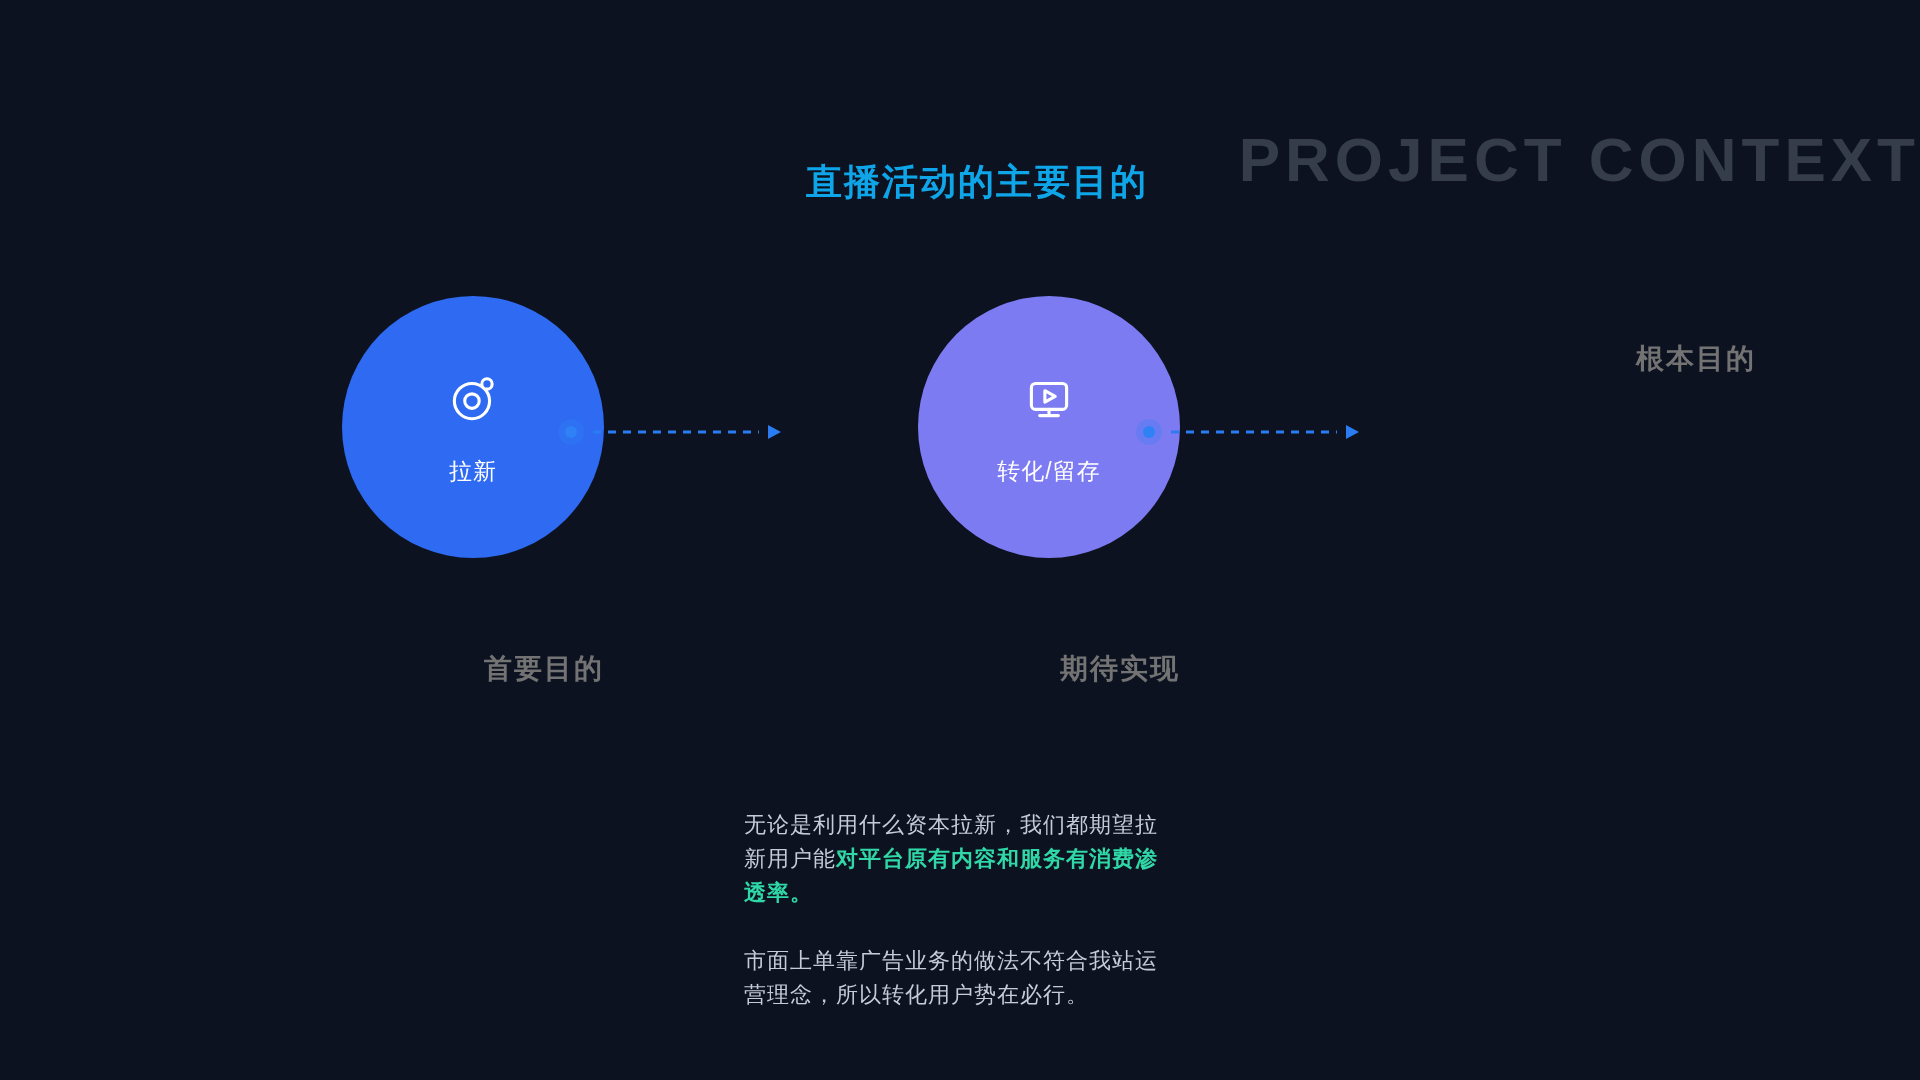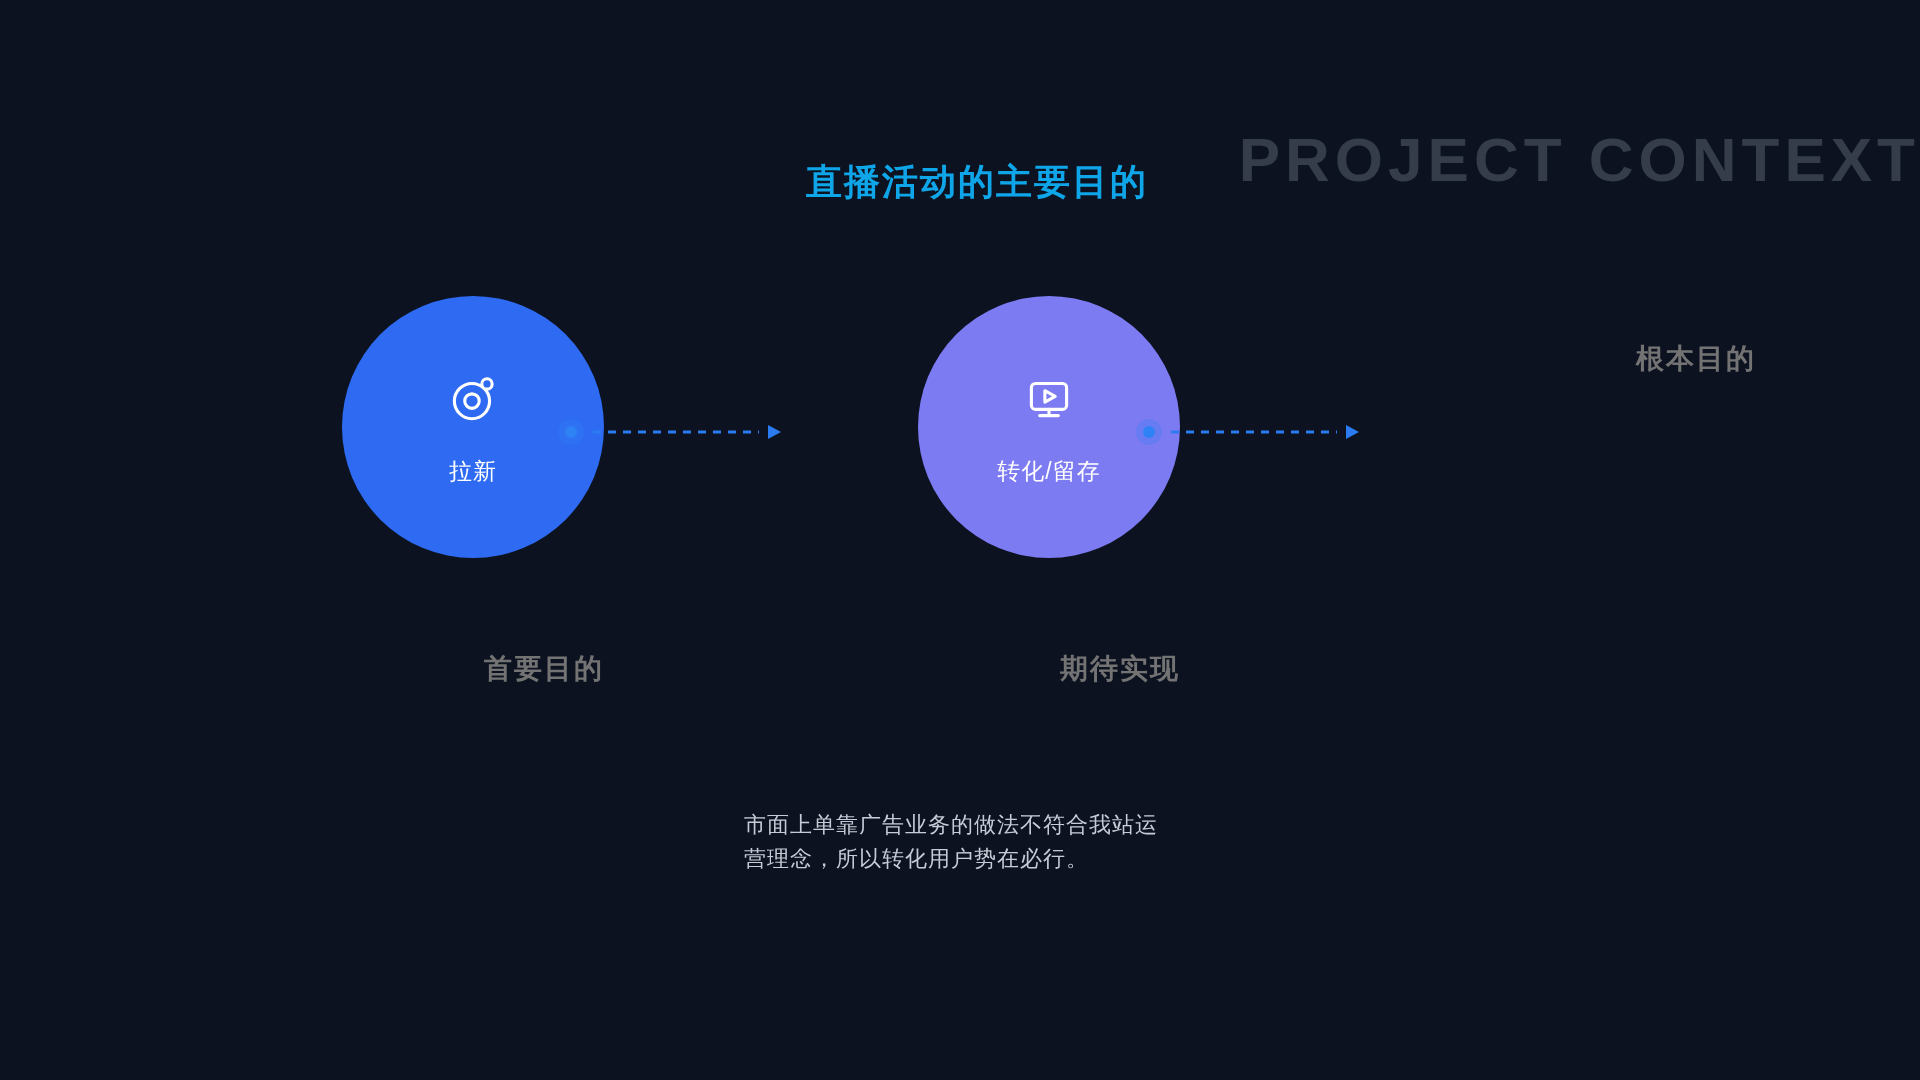--- a/index.html
+++ b/index.html
@@ -124,20 +124,21 @@
             <rect x="11" y="13" width="34" height="25" rx="4"></rect>
             <path d="M24 20 L34 25.5 L24 31 Z"></path>
             <line x1="28" y1="38" x2="28" y2="43"></line>
             <line x1="19" y1="44" x2="37" y2="44"></line>
           </svg>
         </span>
         <span class="circle-label">转化/留存</span>
       </div>
       <h2 class="heading">期待实现</h2>
       <div class="text">
+        <p><span>无论是利用什么资本拉新，我们都期望拉新用户能</span><span class="hl">对平台原有内容和服务有消费渗透率。</span></p>
         <p><span>市面上单靠广告业务的做法不符合我站运营理念，所以转化用户势在必行。</span></p>
       </div>
     </section>
 
     <section class="column">
       <h2 class="heading">根本目的</h2>
       <div class="text">
       </div>
     </section>
 

